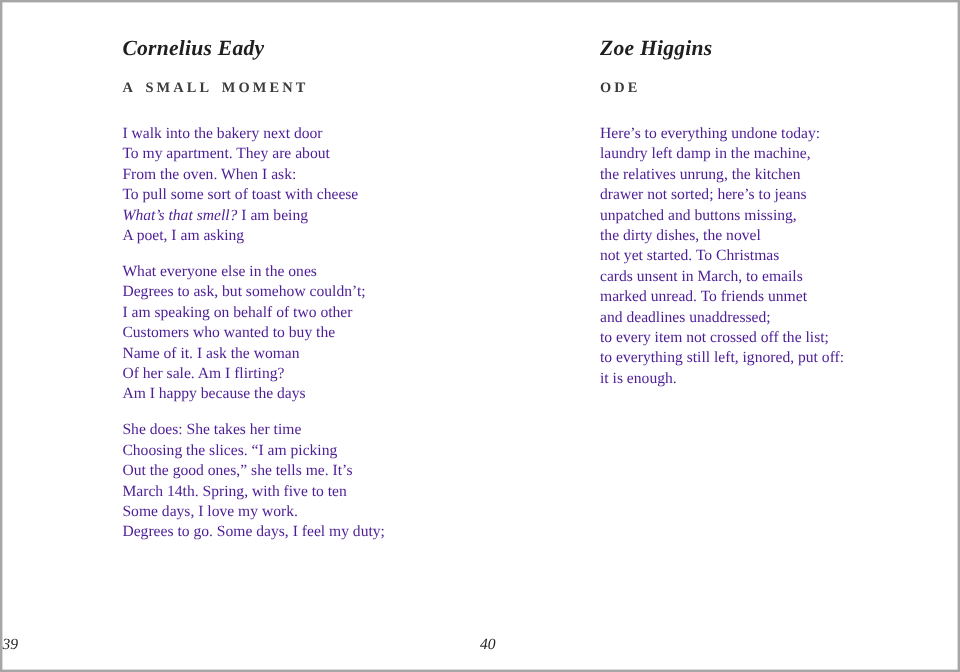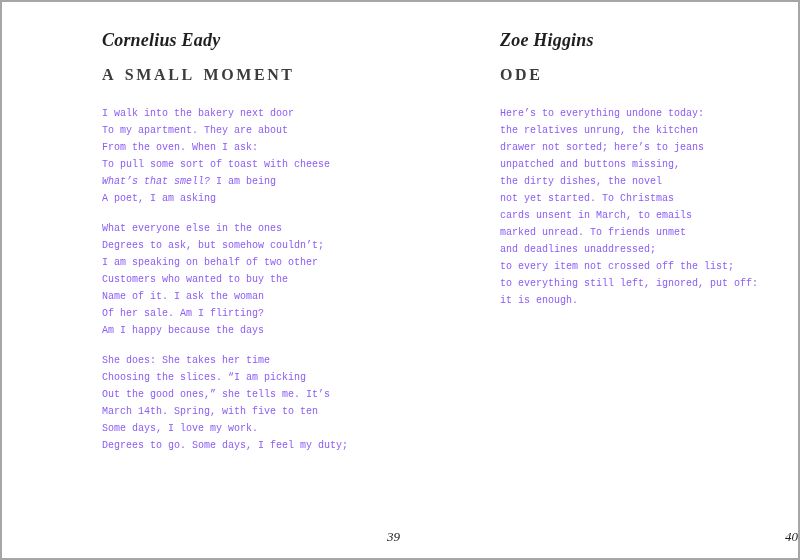--- a/index.html
+++ b/index.html
@@ -27,45 +27,44 @@
     padding: 28px 34px 0 100px;
   }
   .author {
     font-style: italic;
     font-size: 18px;
     color: #1f1f1f;
     margin: 0 0 15px 0;
     letter-spacing: 0.2px;
   }
   .poem-title {
-    font-size: 16px;
+    font-size: 12px;
     letter-spacing: 2.6px;
     word-spacing: 3px;
     color: #3c3c3c;
     text-transform: uppercase;
     margin: 0 0 21px 0;
   }
   .poem-body {
-    font-size: 10px;
-    color: #8b5cf6;
+    font-size: 13px;
+    color: #4c1d95;
     line-height: 17px;
-    font-family: Liberation Mono, monospace;
   }
   .stanza {
     margin: 0 0 13px 0;
   }
   .line {
     white-space: nowrap;
   }
   .page-number {
     position: absolute;
     left: 0;
     right: 0;
     bottom: 13px;
-    text-align: right;
+    text-align: left;
     font-style: italic;
     font-size: 13px;
     color: #1f1f1f;
   }
   em { font-style: italic; }
 </style>
 </head>
 <body>
 
 <div class="spread">
@@ -102,20 +101,21 @@
       </div>
     <div class="page-number">39</div>
   </div>
 
   <div class="page">
     <h2 class="author">Zoe Higgins</h2>
     <h3 class="poem-title">ODE</h3>
     <div class="poem-body">
         <div class="stanza">
           <div class="line">Here’s to everything undone today:</div>
+          <div class="line">laundry left damp in the machine,</div>
           <div class="line">the relatives unrung, the kitchen</div>
           <div class="line">drawer not sorted; here’s to jeans</div>
           <div class="line">unpatched and buttons missing,</div>
           <div class="line">the dirty dishes, the novel</div>
           <div class="line">not yet started. To Christmas</div>
           <div class="line">cards unsent in March, to emails</div>
           <div class="line">marked unread. To friends unmet</div>
           <div class="line">and deadlines unaddressed;</div>
           <div class="line">to every item not crossed off the list;</div>
           <div class="line">to everything still left, ignored, put off:</div>

